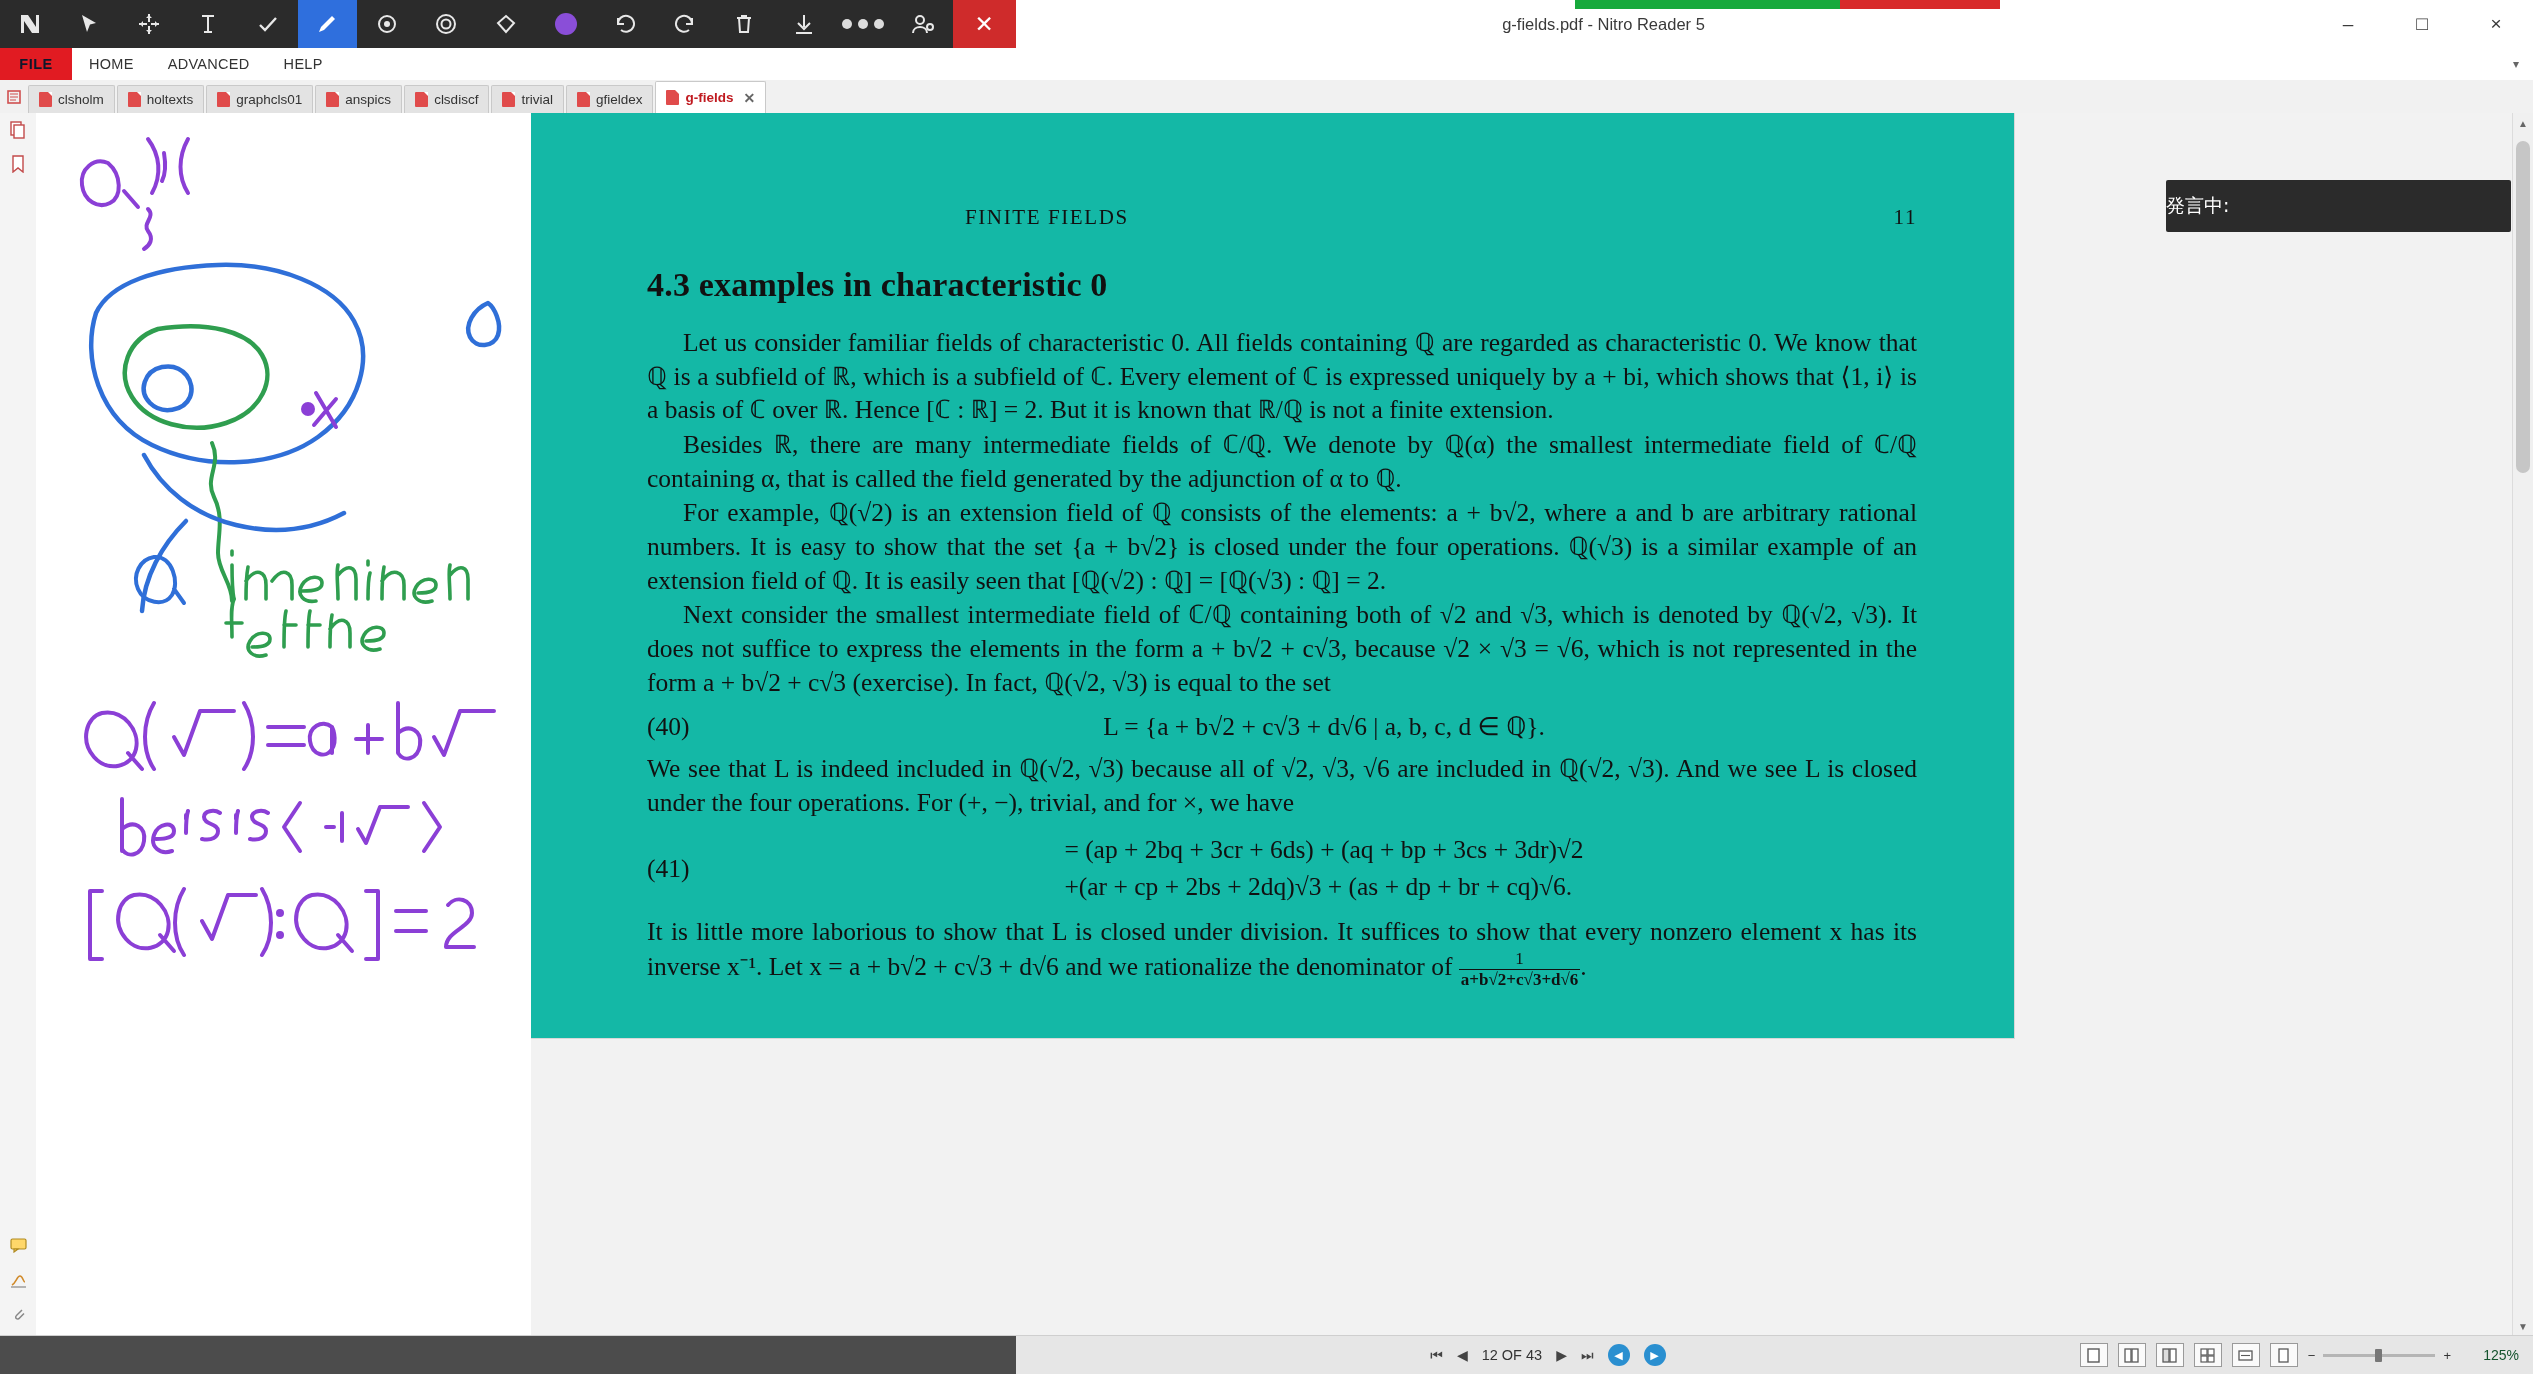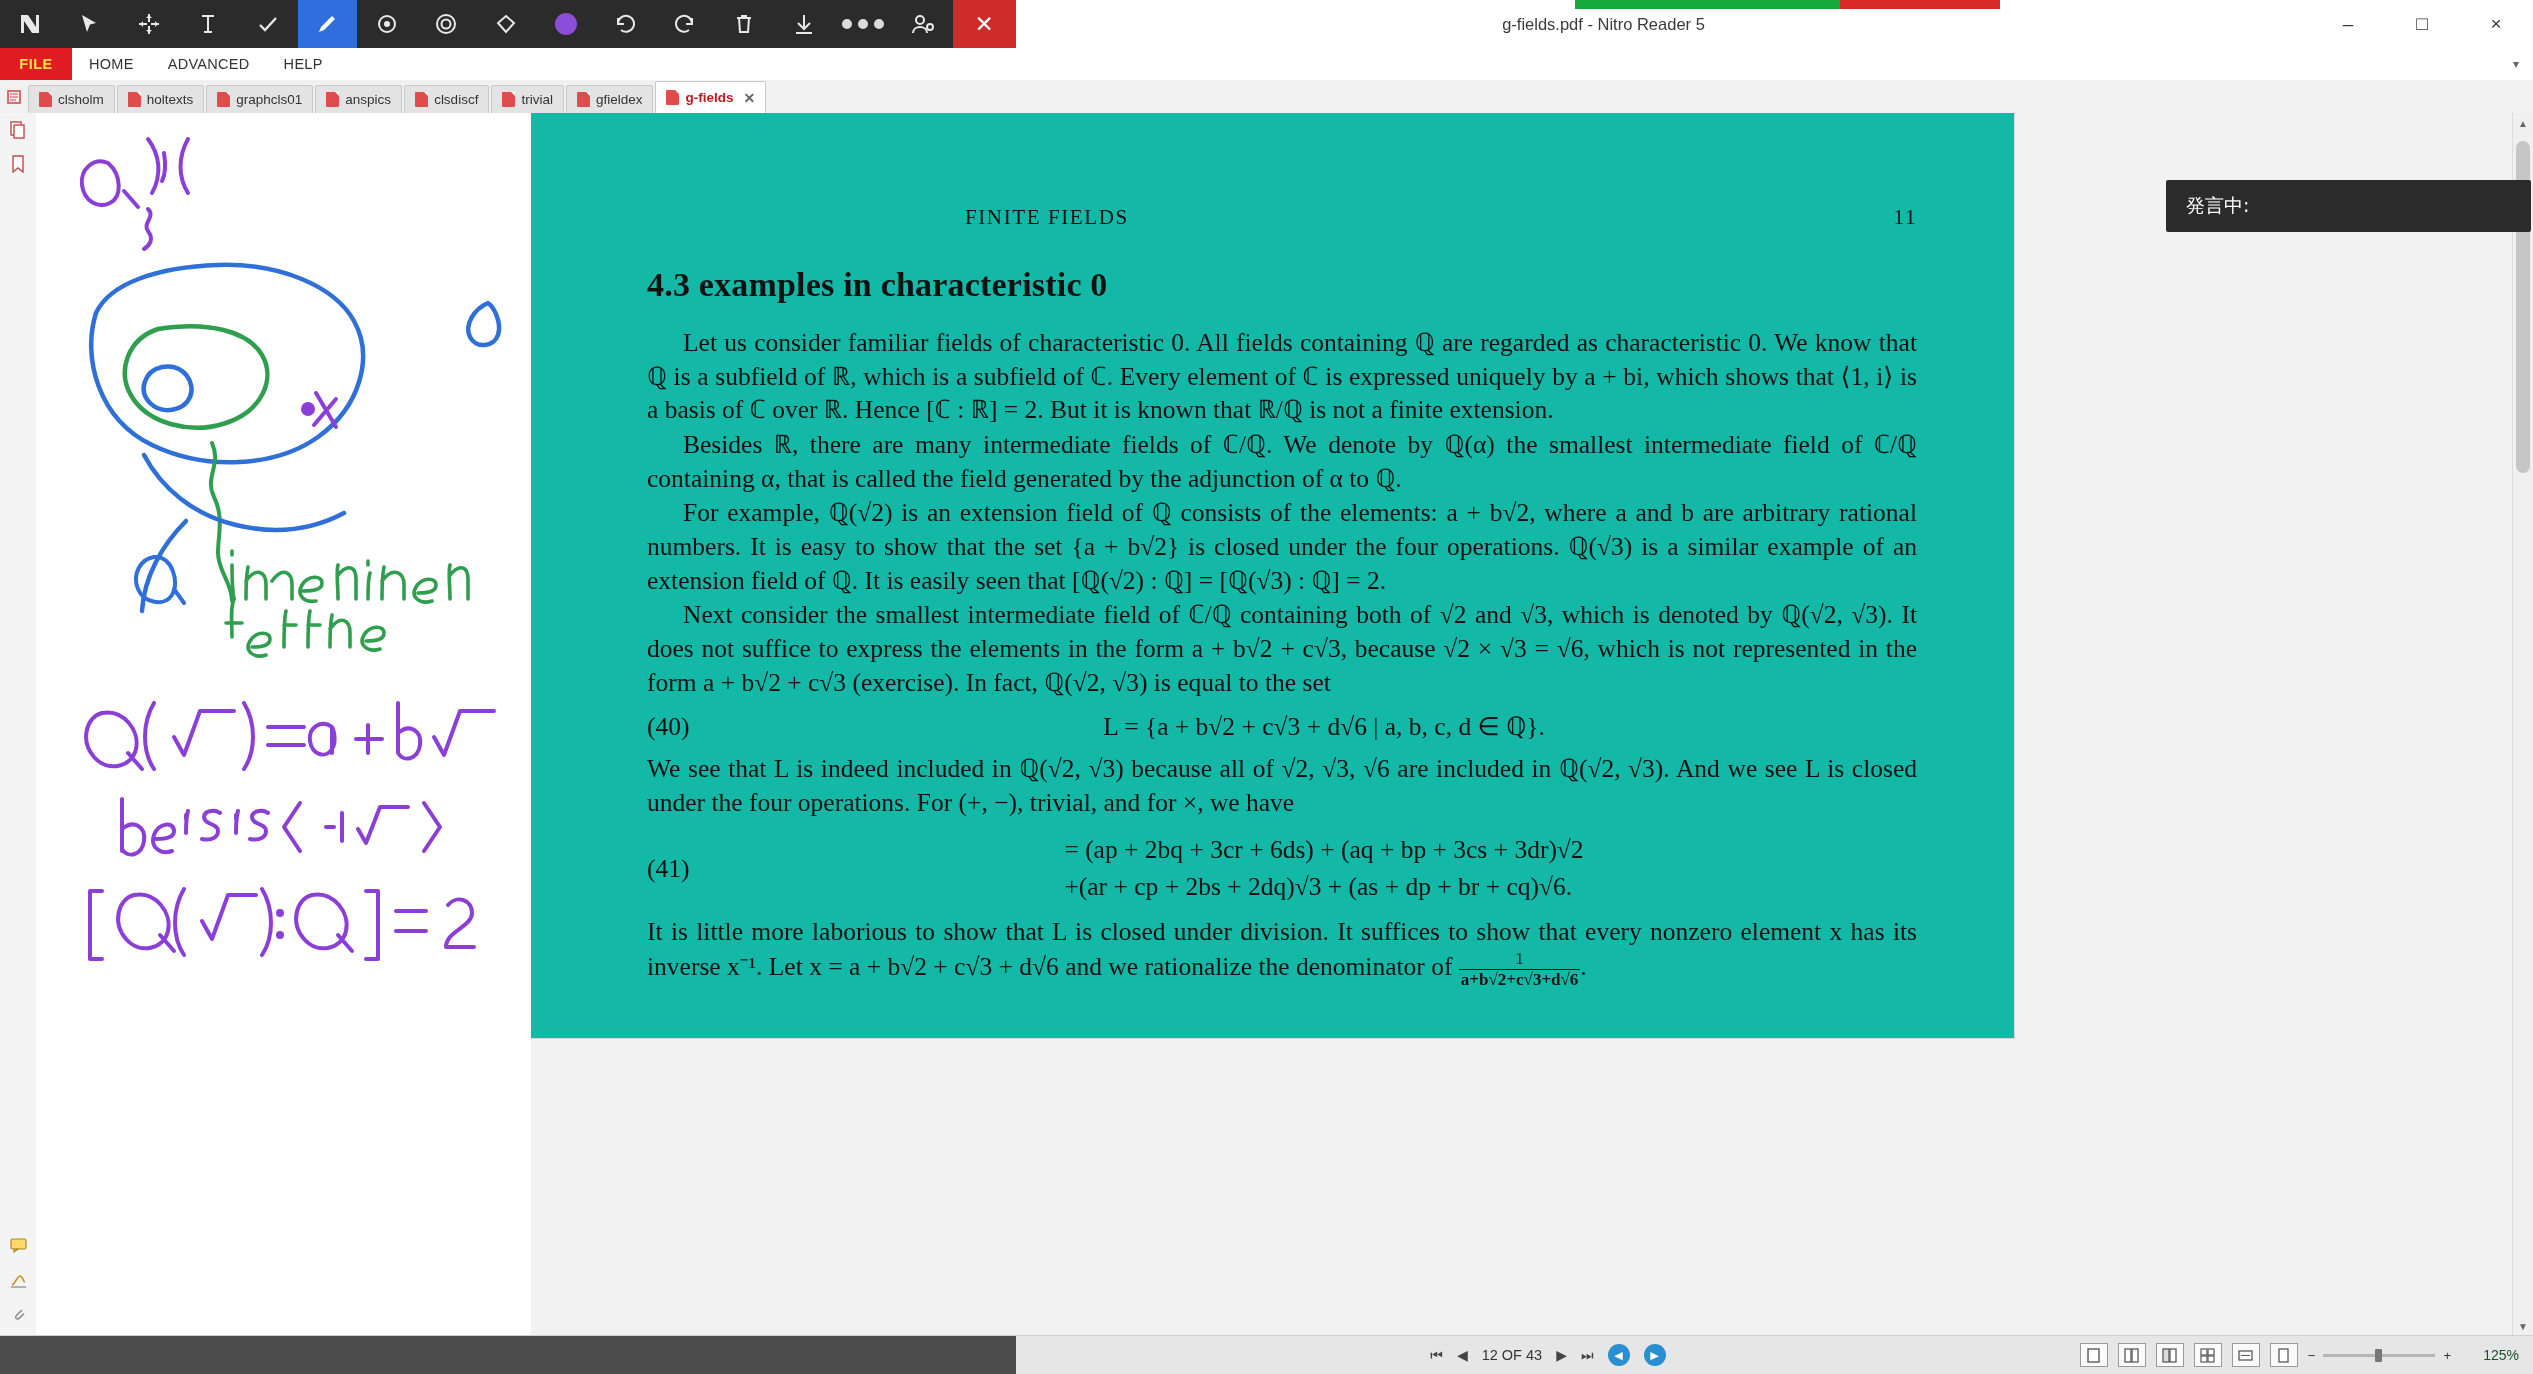--- a/index.html
+++ b/index.html
@@ -41,21 +41,21 @@
   
   .topbar-green{position:absolute;left:1575px;top:0;width:265px;height:9px;background:#17a93c;z-index:45;}
   .topbar-red{position:absolute;left:1840px;top:0;width:160px;height:9px;background:#d82a2a;z-index:45;}
 
   
   .ribbon{
     position:absolute;left:0;top:48px;right:0;height:32px;background:#ffffff;
     display:flex;align-items:stretch;border-bottom:1px solid #d9d9d9;
   }
   .ribbon .file-tab{
-    width:72px;background:#e11b22;color:#fde047;font-size:14.5px;font-weight:bold;
+    width:72px;background:#e11b22;color:#0f172a;font-size:14.5px;font-weight:bold;
     display:flex;align-items:center;justify-content:center;letter-spacing:.5px;cursor:pointer;
   }
   .ribbon .mtab{
     padding:4px 17px;display:flex;align-items:center;font-size:14.5px;color:#333;cursor:pointer;
     letter-spacing:.3px;
   }
   .ribbon .ribbon-caret{
     margin-left:auto;width:34px;display:flex;align-items:center;justify-content:center;
     color:#666;font-size:12px;cursor:pointer;
   }
@@ -130,21 +130,21 @@
     position:absolute;right:0;top:113px;bottom:38px;width:20px;background:#f0f0f0;
     border-left:1px solid #dcdcdc;
   }
   .vscroll .arrow{width:20px;height:20px;display:flex;align-items:center;justify-content:center;
      font-size:10px;color:#666;cursor:pointer;}
   .vscroll .thumb{position:absolute;left:3px;width:14px;background:#c6c6c6;border-radius:7px;cursor:pointer;}
 
   
   .jp-popup{
     position:absolute;left:2166px;top:180px;width:345px;height:52px;background:#2b2b2b;
-    color:#fff;display:flex;align-items:center;padding-left:20px;font-size:19px;
+    color:#fff;display:flex;align-items:center;font-size:19px;
     font-family:"DejaVu Sans",sans-serif;border-radius:2px;z-index:30;
   }
 
   
   .statusbar{
     position:absolute;left:0;bottom:0;right:0;height:38px;background:#e6e6e6;
     border-top:1px solid #cfcfcf;display:flex;align-items:center;
   }
   .sb-left{width:1016px;height:38px;background:#4c4c4c;}
   .nav{flex:1;display:flex;align-items:center;justify-content:center;gap:14px;

